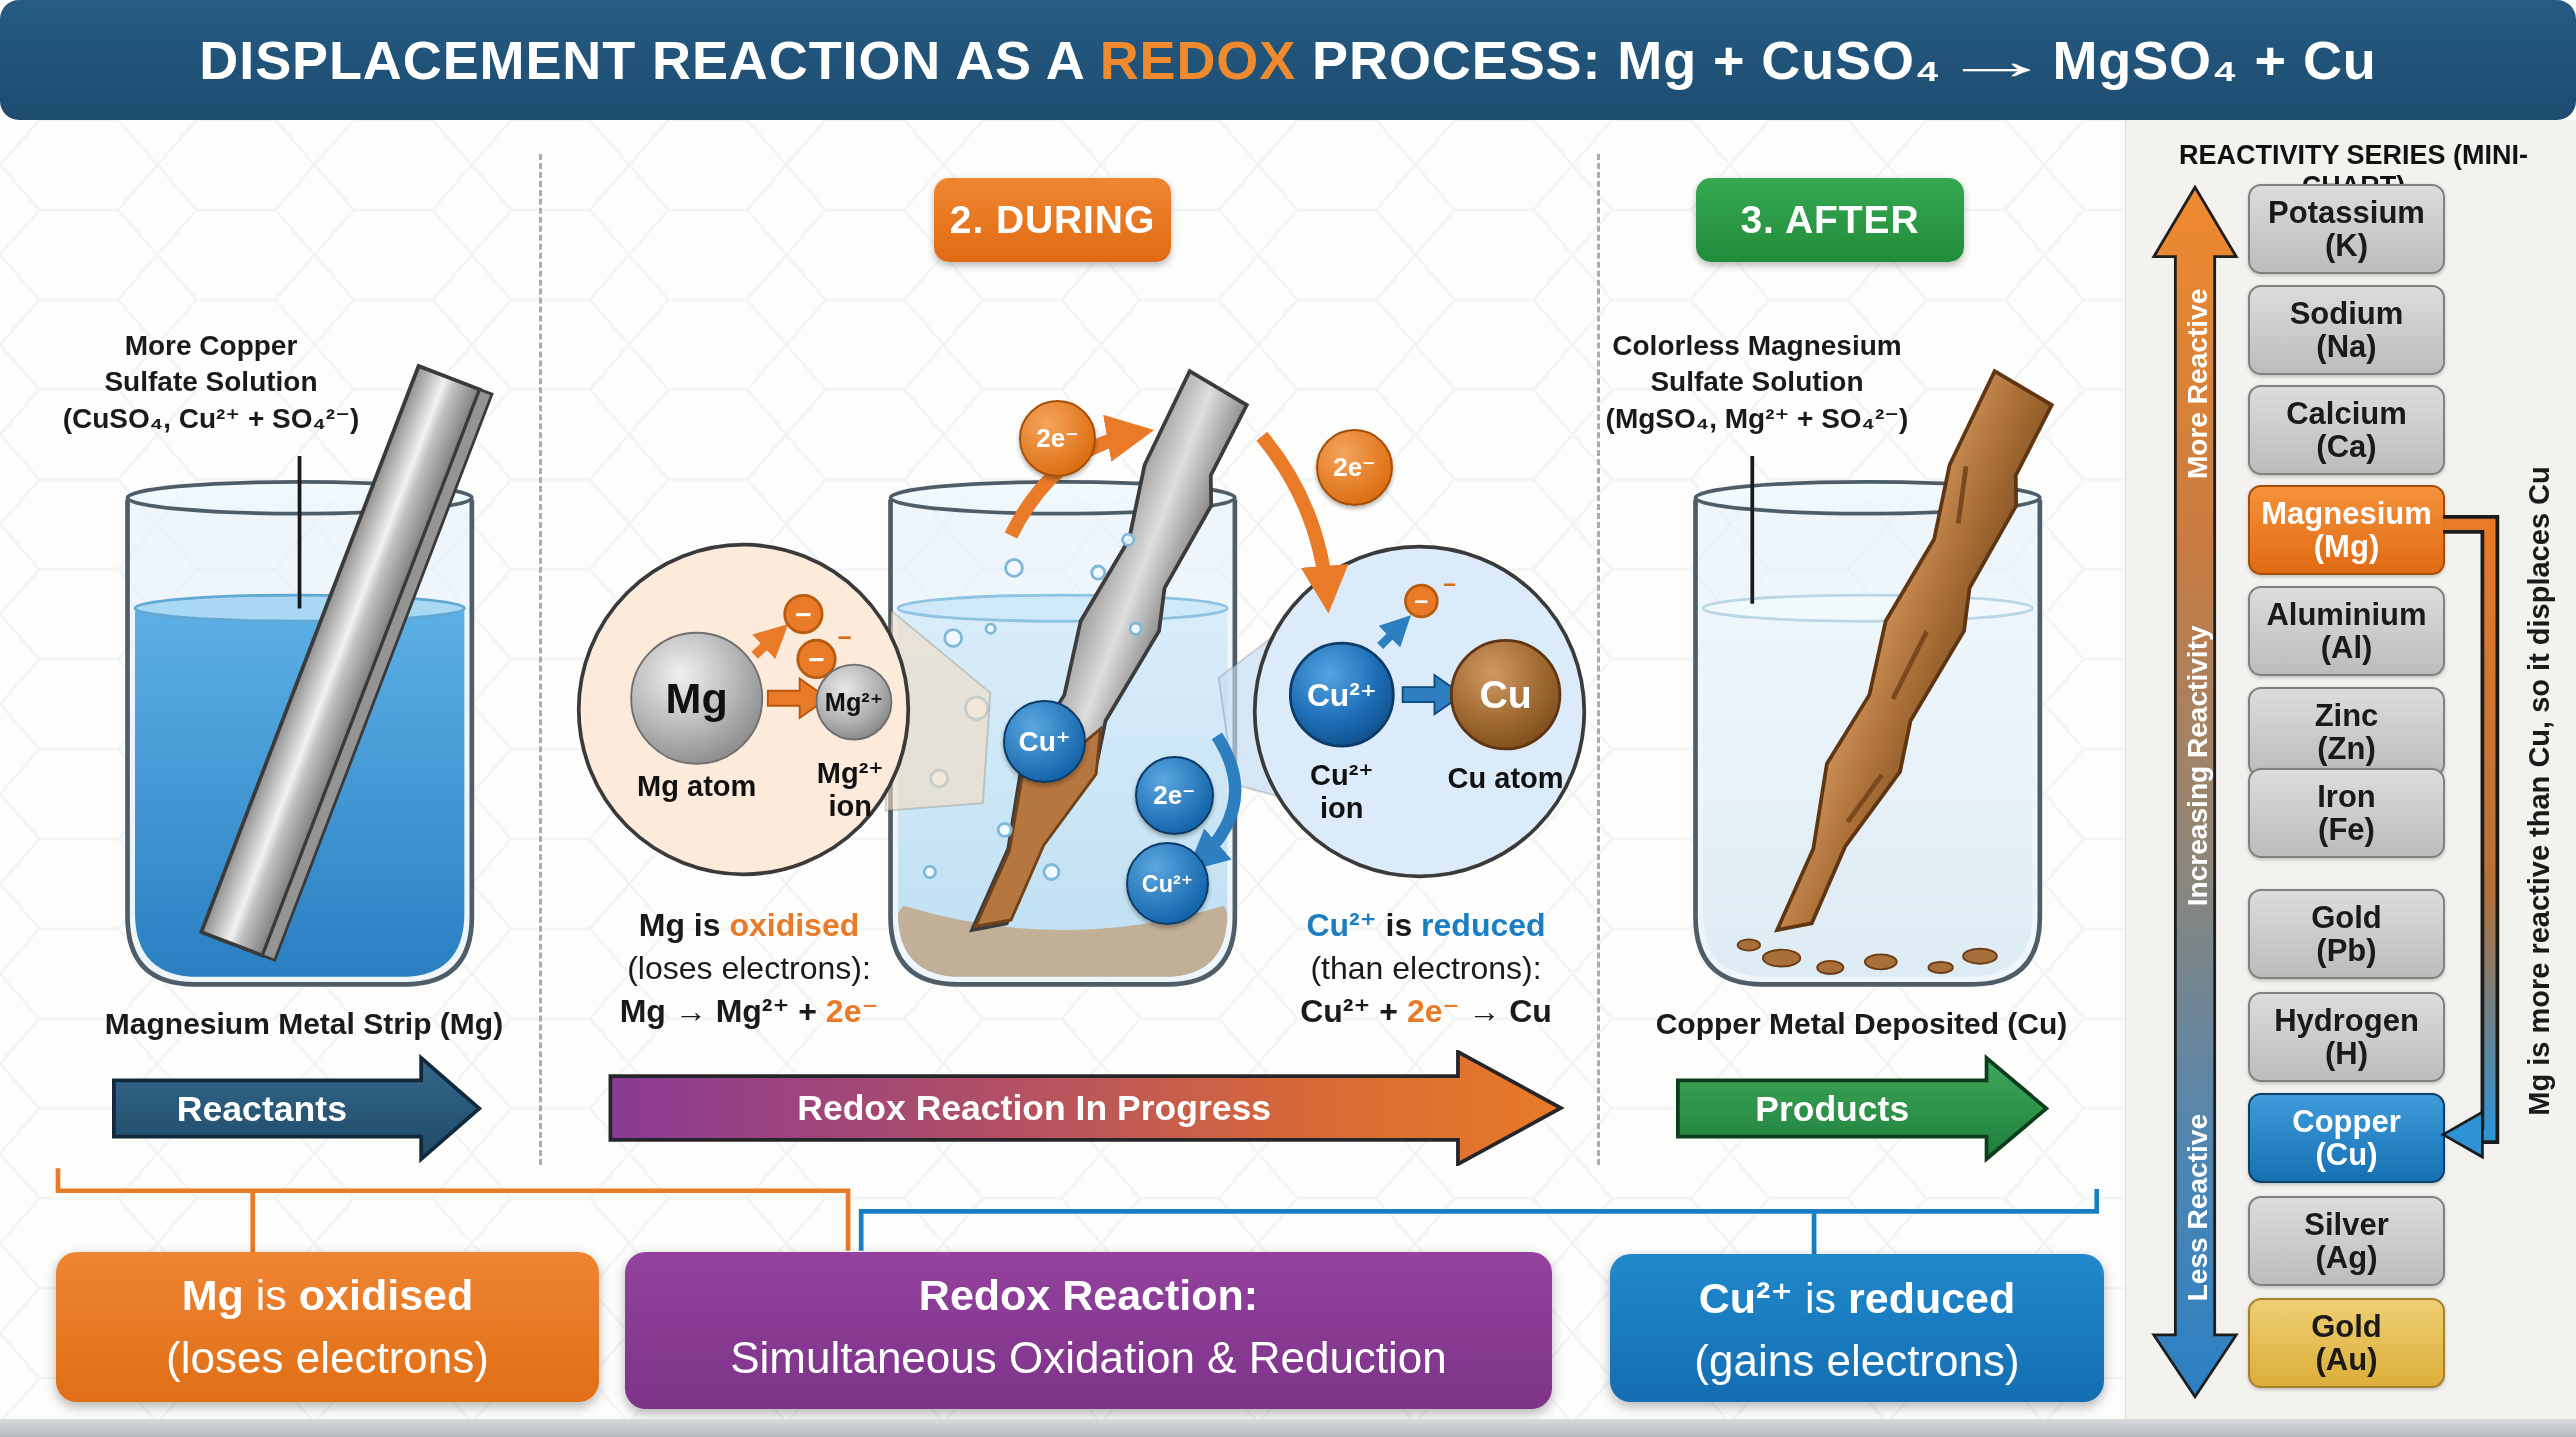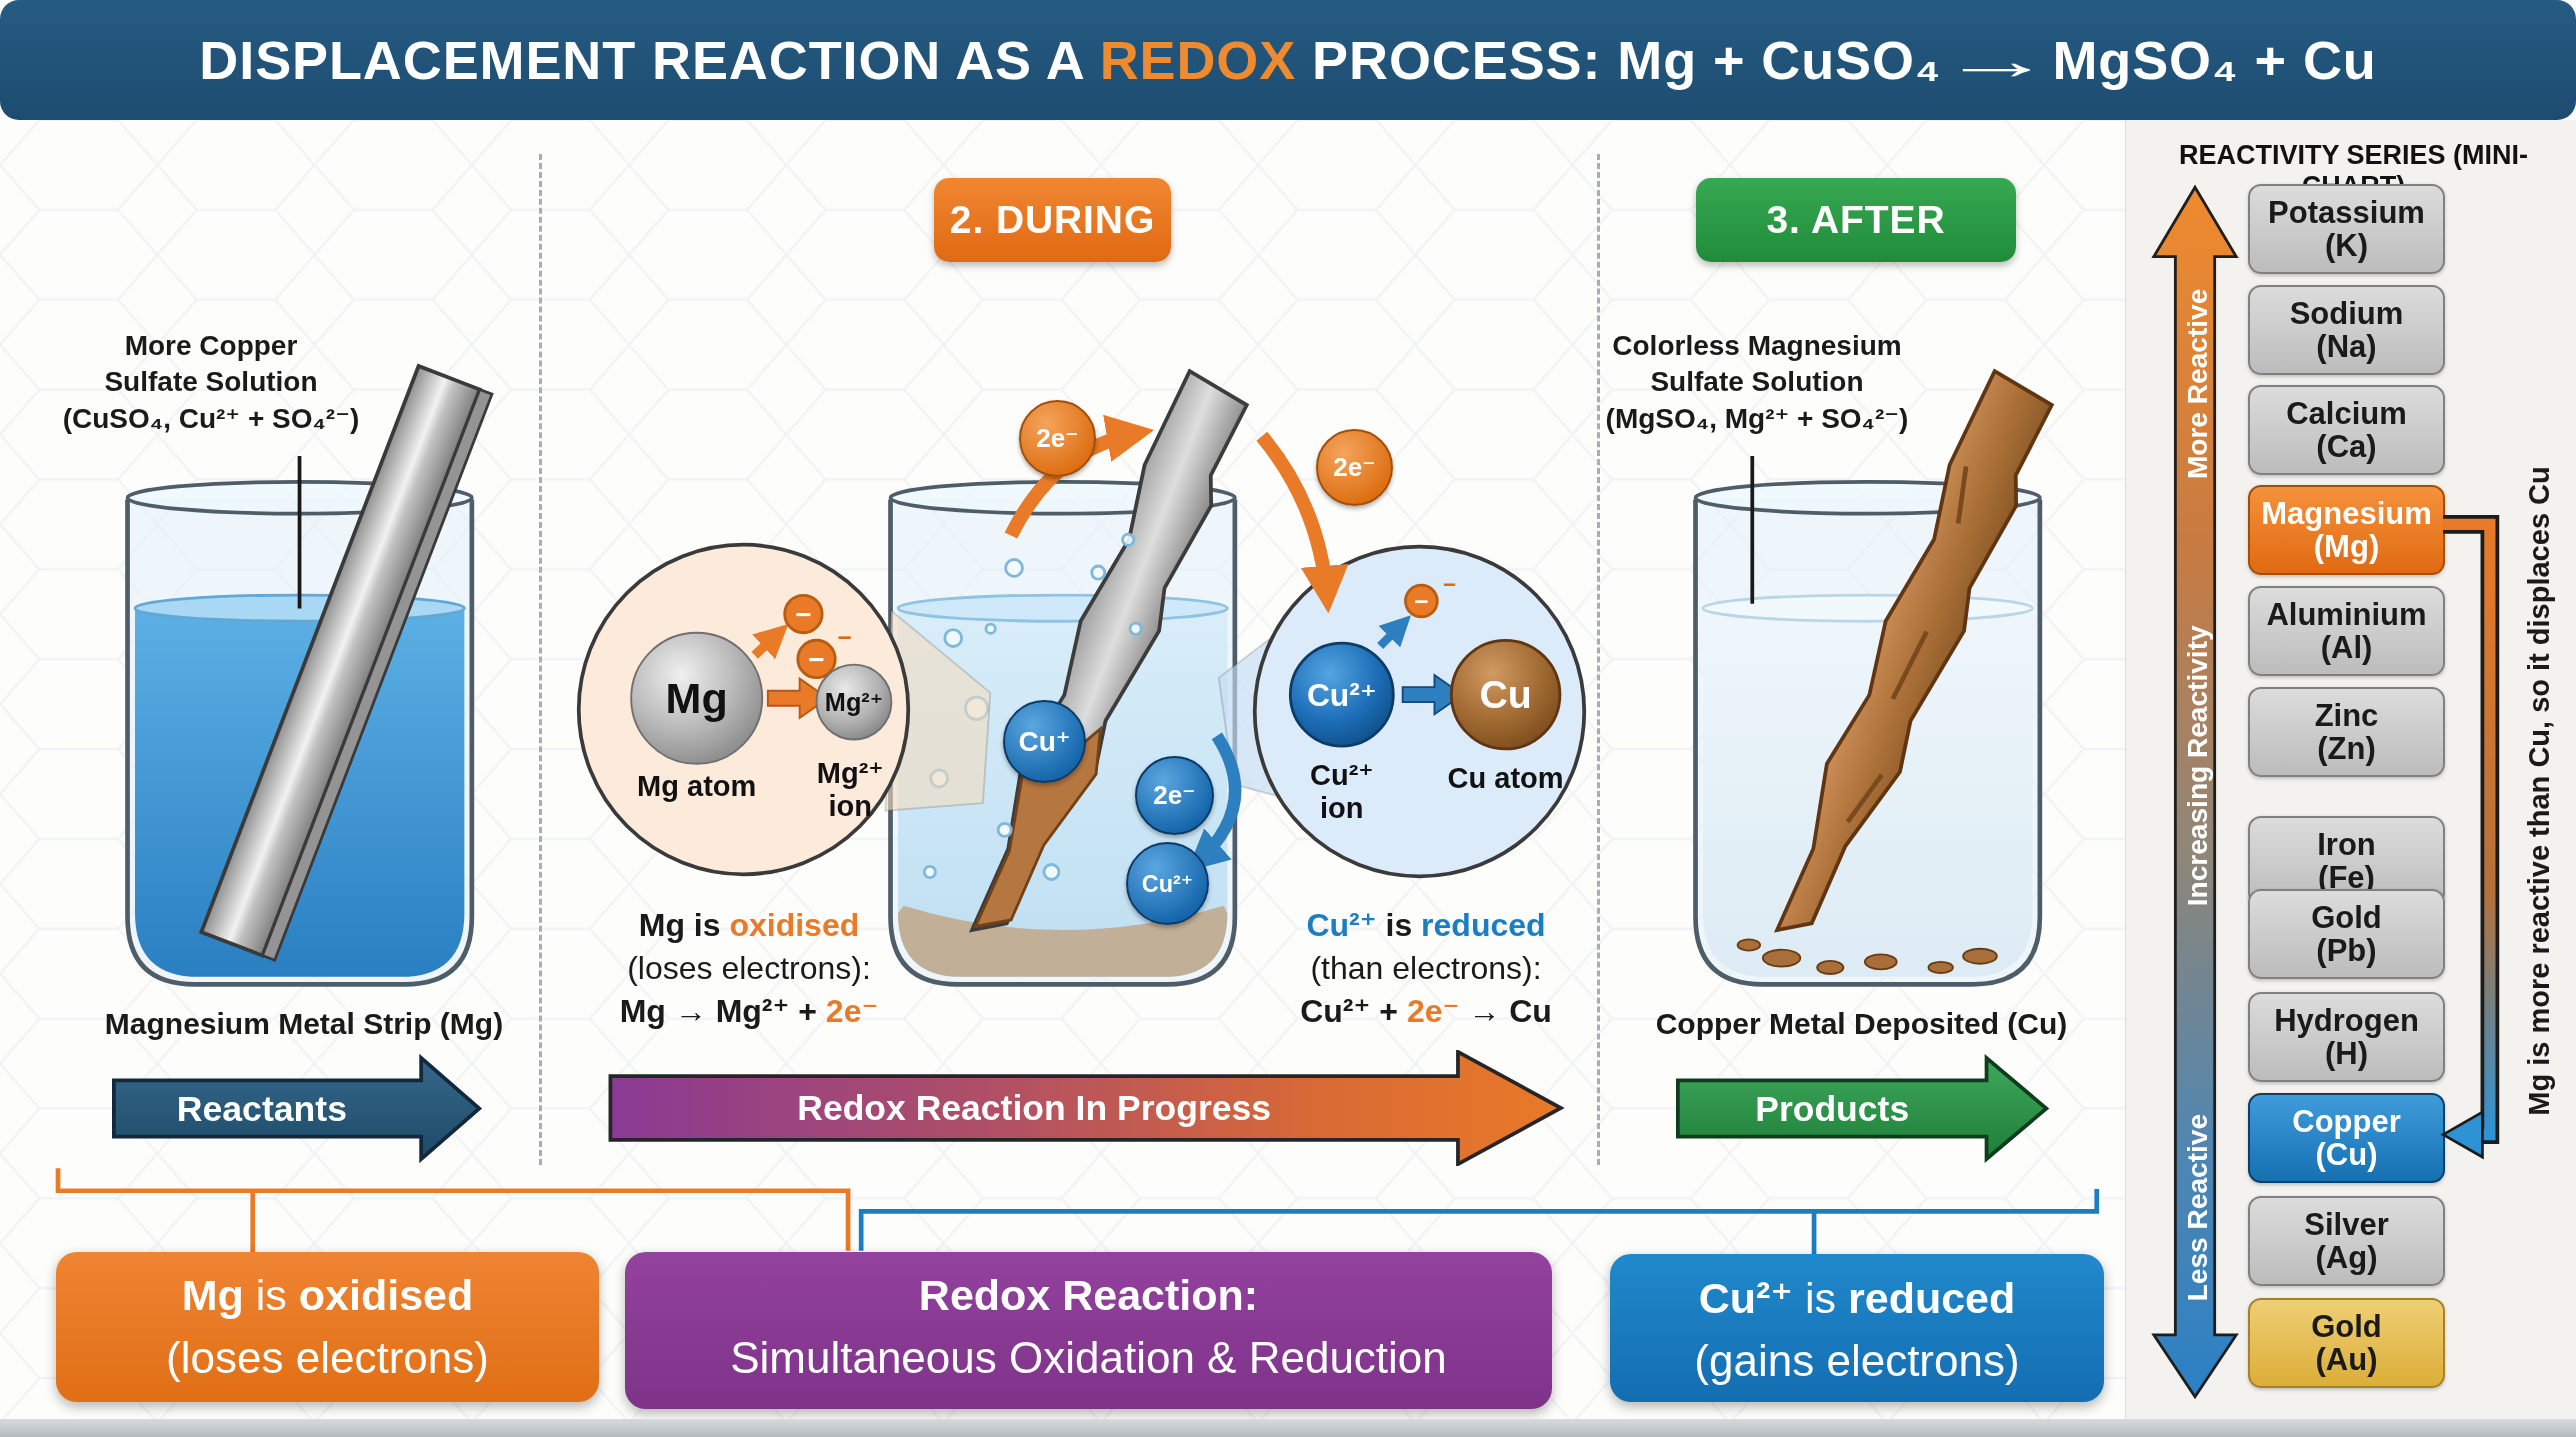--- a/index.html
+++ b/index.html
@@ -110,21 +110,21 @@
       <span>(Mg)</span>
     </div>
   <div class="el" style="top:586px">
       <span>Aluminium</span>
       <span>(Al)</span>
     </div>
   <div class="el" style="top:687px">
       <span>Zinc</span>
       <span>(Zn)</span>
     </div>
-  <div class="el" style="top:816px">
+  <div class="el" style="top:768px">
       <span>Iron</span>
       <span>(Fe)</span>
     </div>
   <div class="el" style="top:889px">
       <span>Gold</span>
       <span>(Pb)</span>
     </div>
   <div class="el" style="top:992px">
       <span>Hydrogen</span>
       <span>(H)</span>
@@ -355,21 +355,21 @@
   </svg>
 
   <div class="ebadge" style="left:1019px;top:400px;width:73px;height:73px;font-size:26px">2e⁻</div>
   <div class="ebadge" style="left:1316px;top:429px;width:73px;height:73px;font-size:26px">2e⁻</div>
 
   <div class="ion" style="left:1003px;top:700px;width:79px;height:79px;font-size:28px">Cu⁺</div>
   <div class="ion" style="left:1135px;top:756px;width:75px;height:75px;font-size:26px">2e⁻</div>
   <div class="ion" style="left:1126px;top:842px;width:79px;height:79px;font-size:23.4px">Cu²⁺</div>
 
   <div class="badge b-orange" style="left:934px;top:178px;width:237px;height:84px">2. DURING</div>
-  <div class="badge b-green" style="left:1696px;top:178px;width:320px;height:84px">3. AFTER</div>
+  <div class="badge b-green" style="left:1696px;top:178px;width:268px;height:84px">3. AFTER</div>
 
   <div class="txt sol-label" style="left:33px;top:328px;width:356px">
     <span style="display:block">More Copper</span>
     <span style="display:block">Sulfate Solution</span>
     <span style="display:block">(CuSO₄, Cu²⁺ + SO₄²⁻)</span>
   </div>
   <div class="txt sol-label" style="left:1565px;top:328px;width:384px">
     <span style="display:block">Colorless Magnesium</span>
     <span style="display:block">Sulfate Solution</span>
     <span style="display:block">(MgSO₄, Mg²⁺ + SO₄²⁻)</span>

